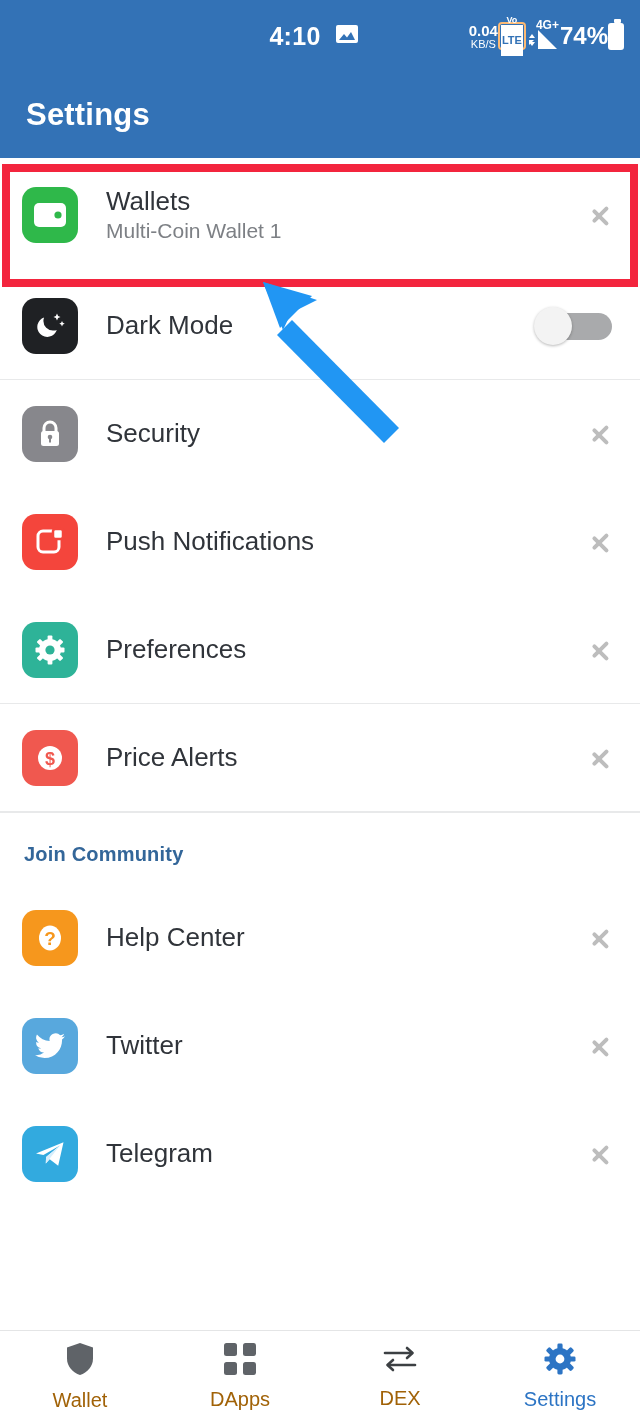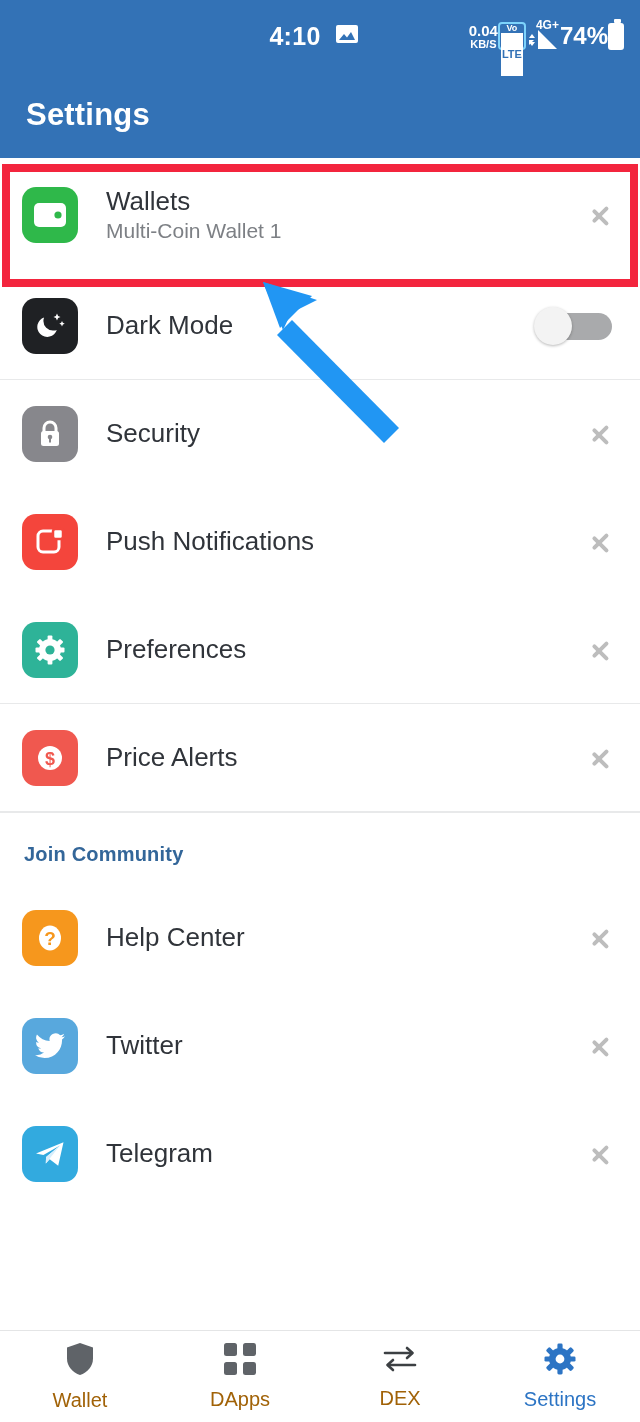--- a/index.html
+++ b/index.html
@@ -22,28 +22,28 @@
     position:absolute; left:0; right:12px;
     display:flex; align-items:center; justify-content:center; gap:14px;
   }
   .sb-time { font-size:25px; font-weight:bold; letter-spacing:.3px; }
   .sb-right {
     position:absolute; right:16px;
     display:flex; align-items:flex-end; 
   }
   .sb-rate { display:flex; flex-direction:column; align-items:center; line-height:1.02; }
   .sb-rate-num { font-size:15px; font-weight:bold; }
-  .sb-rate-unit { font-size:11px; font-weight:bold; }
+  .sb-rate-unit { font-size:11px; font-weight:normal; }
   .sb-volte {
-    border:2px solid #7dd3fc; border-radius:4px;
-    display:flex; flex-direction:column; align-items:center; 
+    border:2px solid #fdba74; border-radius:4px;
+    display:flex; flex-direction:column; align-items:center; justify-content:center;
     width:28px; height:28px; line-height:1;
   }
   .sb-volte span:first-child { font-size:9px; font-weight:bold; }
-  .sb-volte span:last-child { font-size:11px; font-weight:bold; background:#fff; color:#3372B6; padding:16px 1px; }
+  .sb-volte span:last-child { font-size:11px; font-weight:bold; background:#fff; color:#3372B6; padding:10px 1px; }
   .sb-sig { display:flex; align-items:flex-end; gap:2px; position:relative; }
   .sb-4g { font-size:12px; font-weight:bold; position:absolute; top:-4px; right:1px; }
   .sb-batt-pct { font-size:24px; font-weight:bold; }
   .sb-batt {
     width:16px; height:27px; border:2.5px solid #fff; border-radius:3px;
     position:relative; background:#fff;
   }
   .sb-batt::before {
     content:""; position:absolute; top:-6px; left:3.5px;
     width:7px; height:4px; background:#fff; border-radius:1px;

